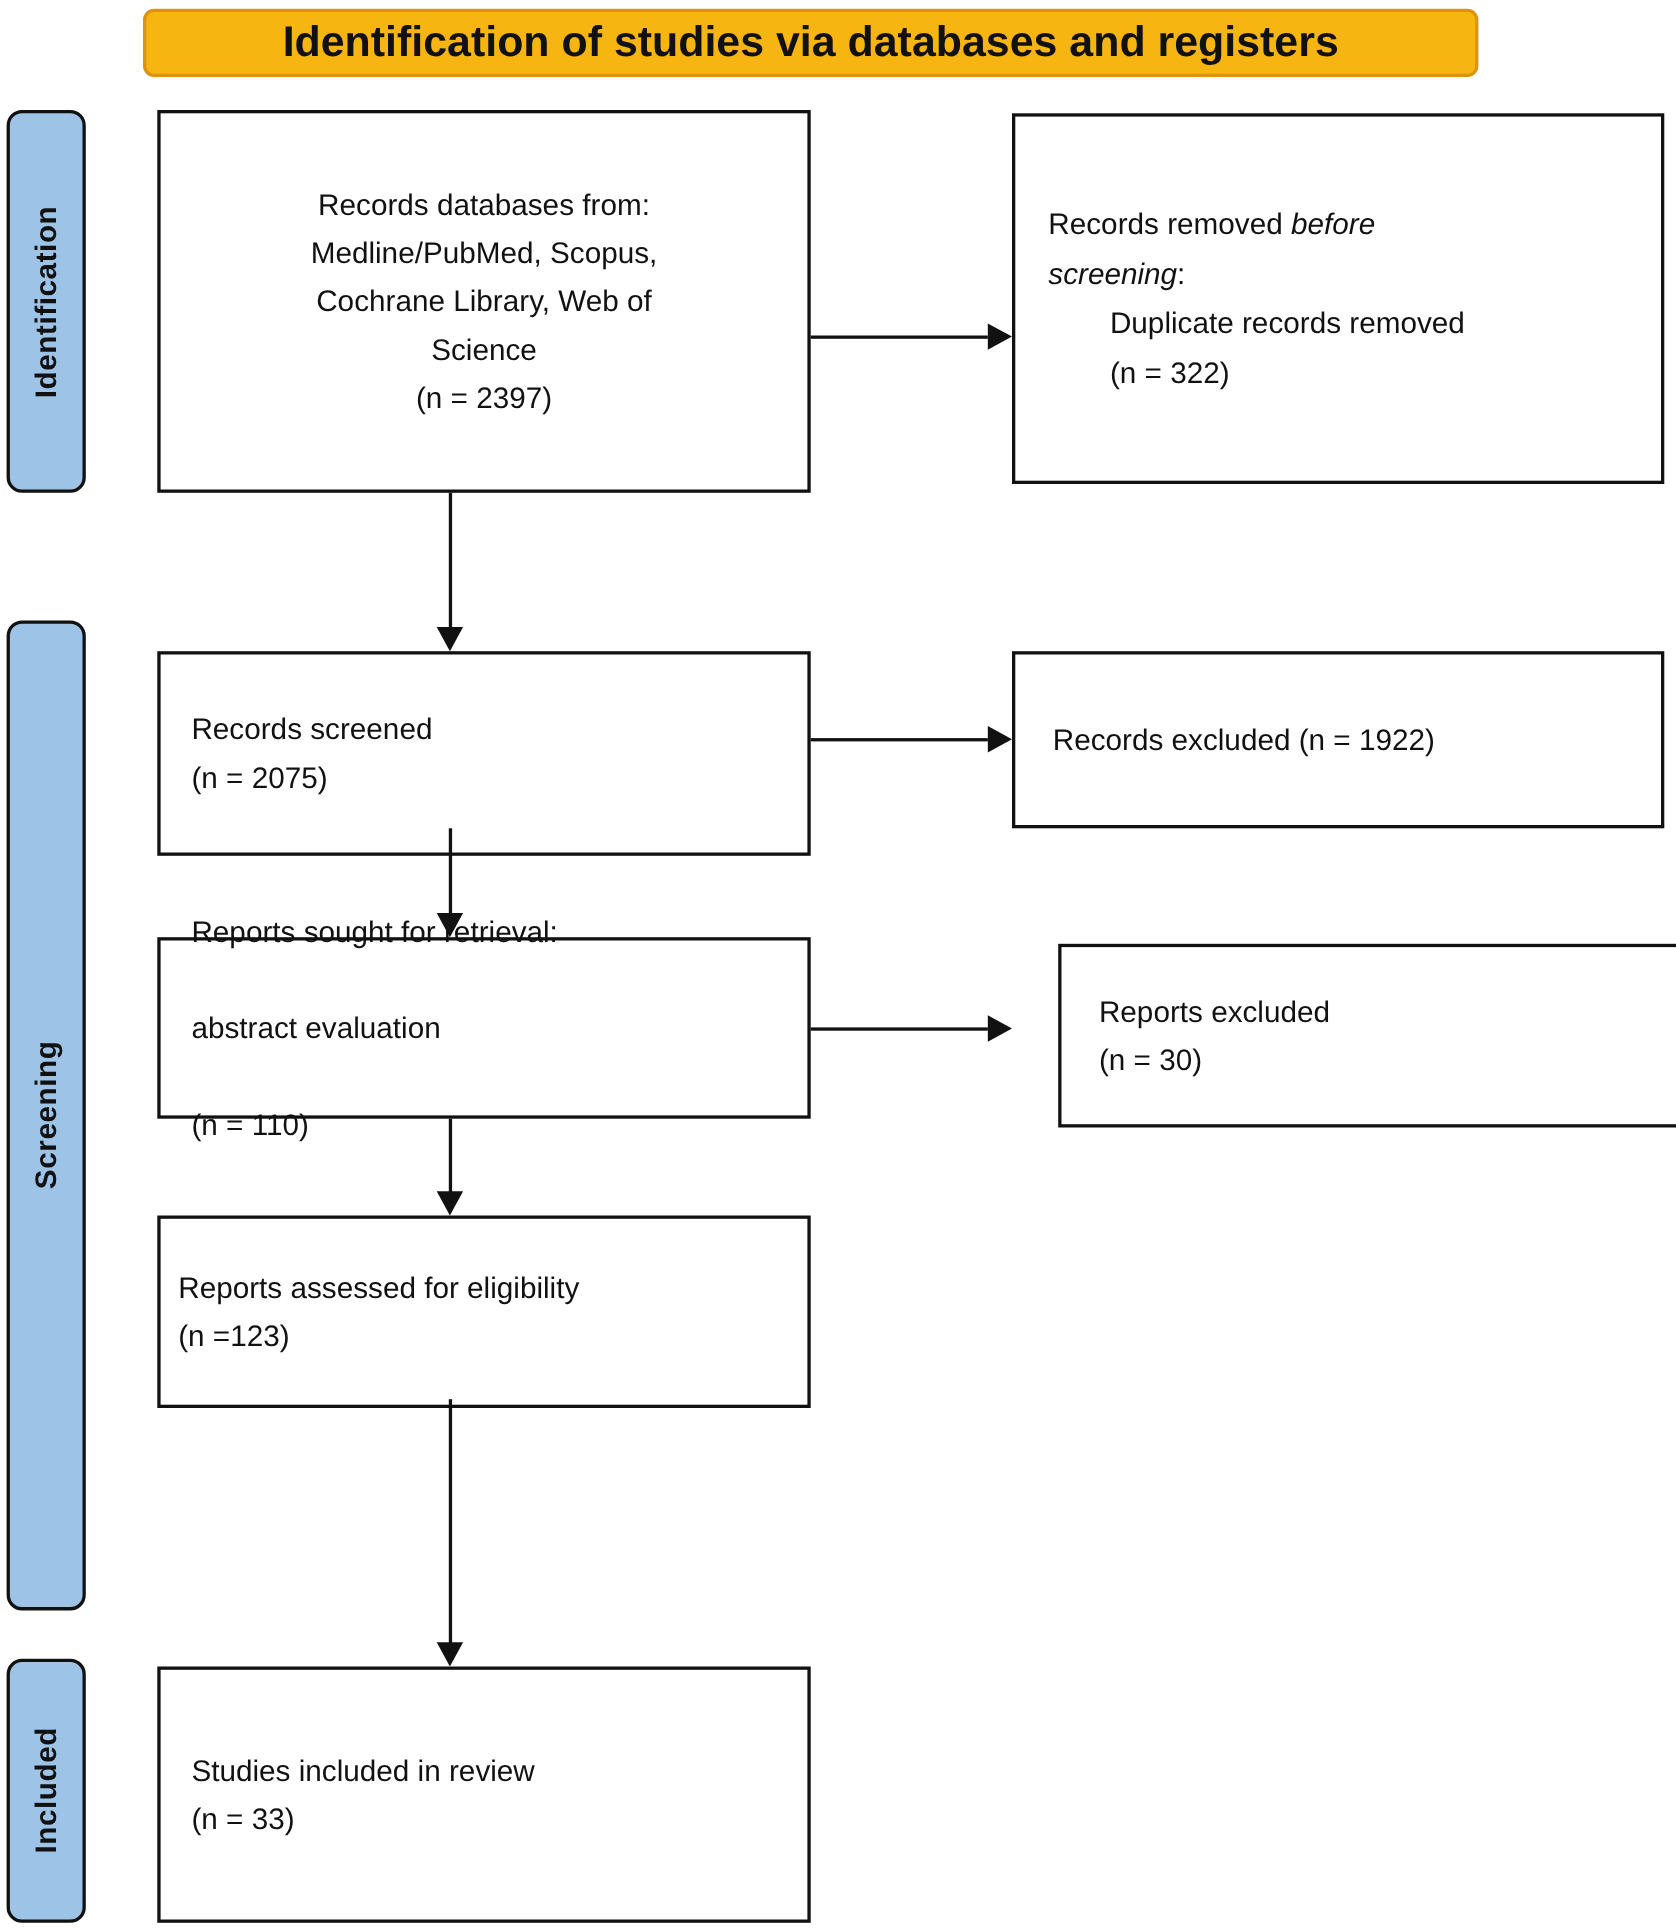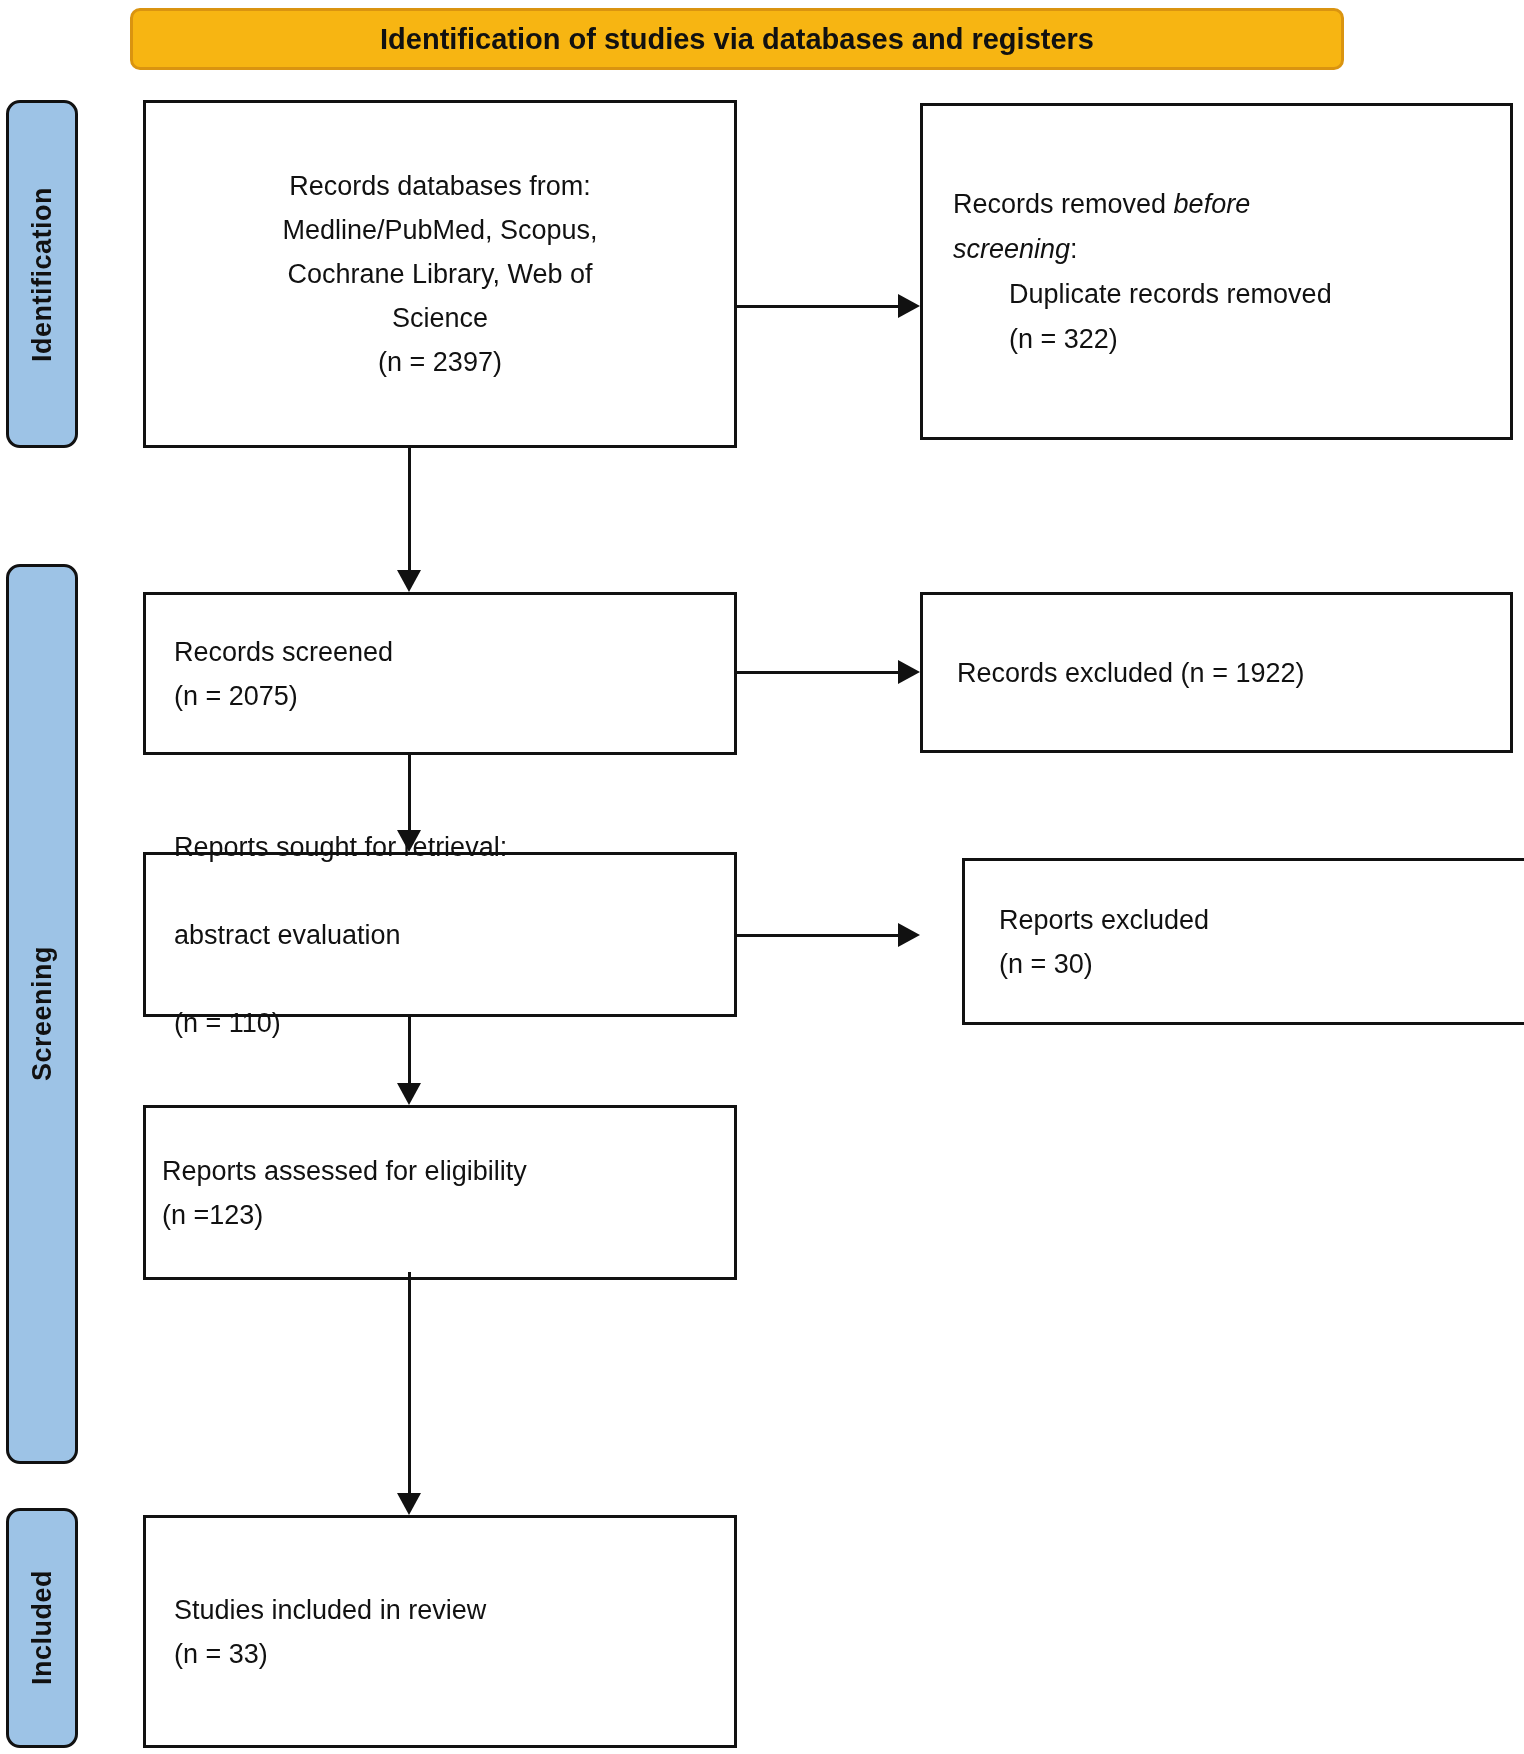--- a/index.html
+++ b/index.html
@@ -4,21 +4,21 @@
 <style>
   html,body{margin:0;padding:0;background:#ffffff;}
   body{font-family:"Liberation Sans","DejaVu Sans",sans-serif;color:#111;}
   #canvas{position:relative;width:1524px;height:1754px;background:#ffffff;overflow:hidden;}
 
   
   .banner{
     position:absolute;left:130px;top:8px;width:1214px;height:62px;
     background:#F7B512;border:3px solid #DA9410;border-radius:10px;
     display:flex;align-items:center;justify-content:center;
-    font-weight:bold;font-size:29px;box-sizing:border-box;
+    font-weight:bold;font-size:39px;box-sizing:border-box;
   }
 
   
   .stage{
     position:absolute;left:6px;width:72px;
     background:#9DC3E6;border:3px solid #111;border-radius:14px;
     display:flex;align-items:center;justify-content:center;
     box-sizing:border-box;
   }
   .stage .vtext{
@@ -34,21 +34,21 @@
     position:absolute;background:#ffffff;border:3px solid #111;
     box-sizing:border-box;display:flex;flex-direction:column;justify-content:center;
     font-size:27px;line-height:44px;
   }
   .box.center{align-items:center;text-align:center;}
   .box.left{align-items:flex-start;text-align:left;}
   .col-left{left:143px;width:594px;}
   .col-right{left:920px;width:593px;}
   .box-identified{top:100px;height:348px;}
   .box-removed{top:103px;height:337px;padding-left:30px;padding-right:14px;line-height:45px;}
-  .box-screened{top:592px;height:163px;padding-left:28px;}
+  .box-screened{top:592px;height:186px;padding-left:28px;}
   .box-excluded-records{top:592px;height:161px;padding-left:34px;justify-content:center;}
   .box-sought{top:852px;height:165px;padding-left:28px;gap:44px;}
   .box-excluded-reports{top:858px;height:167px;padding-left:34px;margin-left:42px;}
   .box-assessed{top:1105px;height:175px;padding-left:16px;}
   .box-included{top:1515px;height:233px;padding-left:28px;}
   .indent{padding-left:56px;}
 
   
   .vline{position:absolute;width:3px;background:#111;}
   .hline{position:absolute;height:3px;background:#111;}

